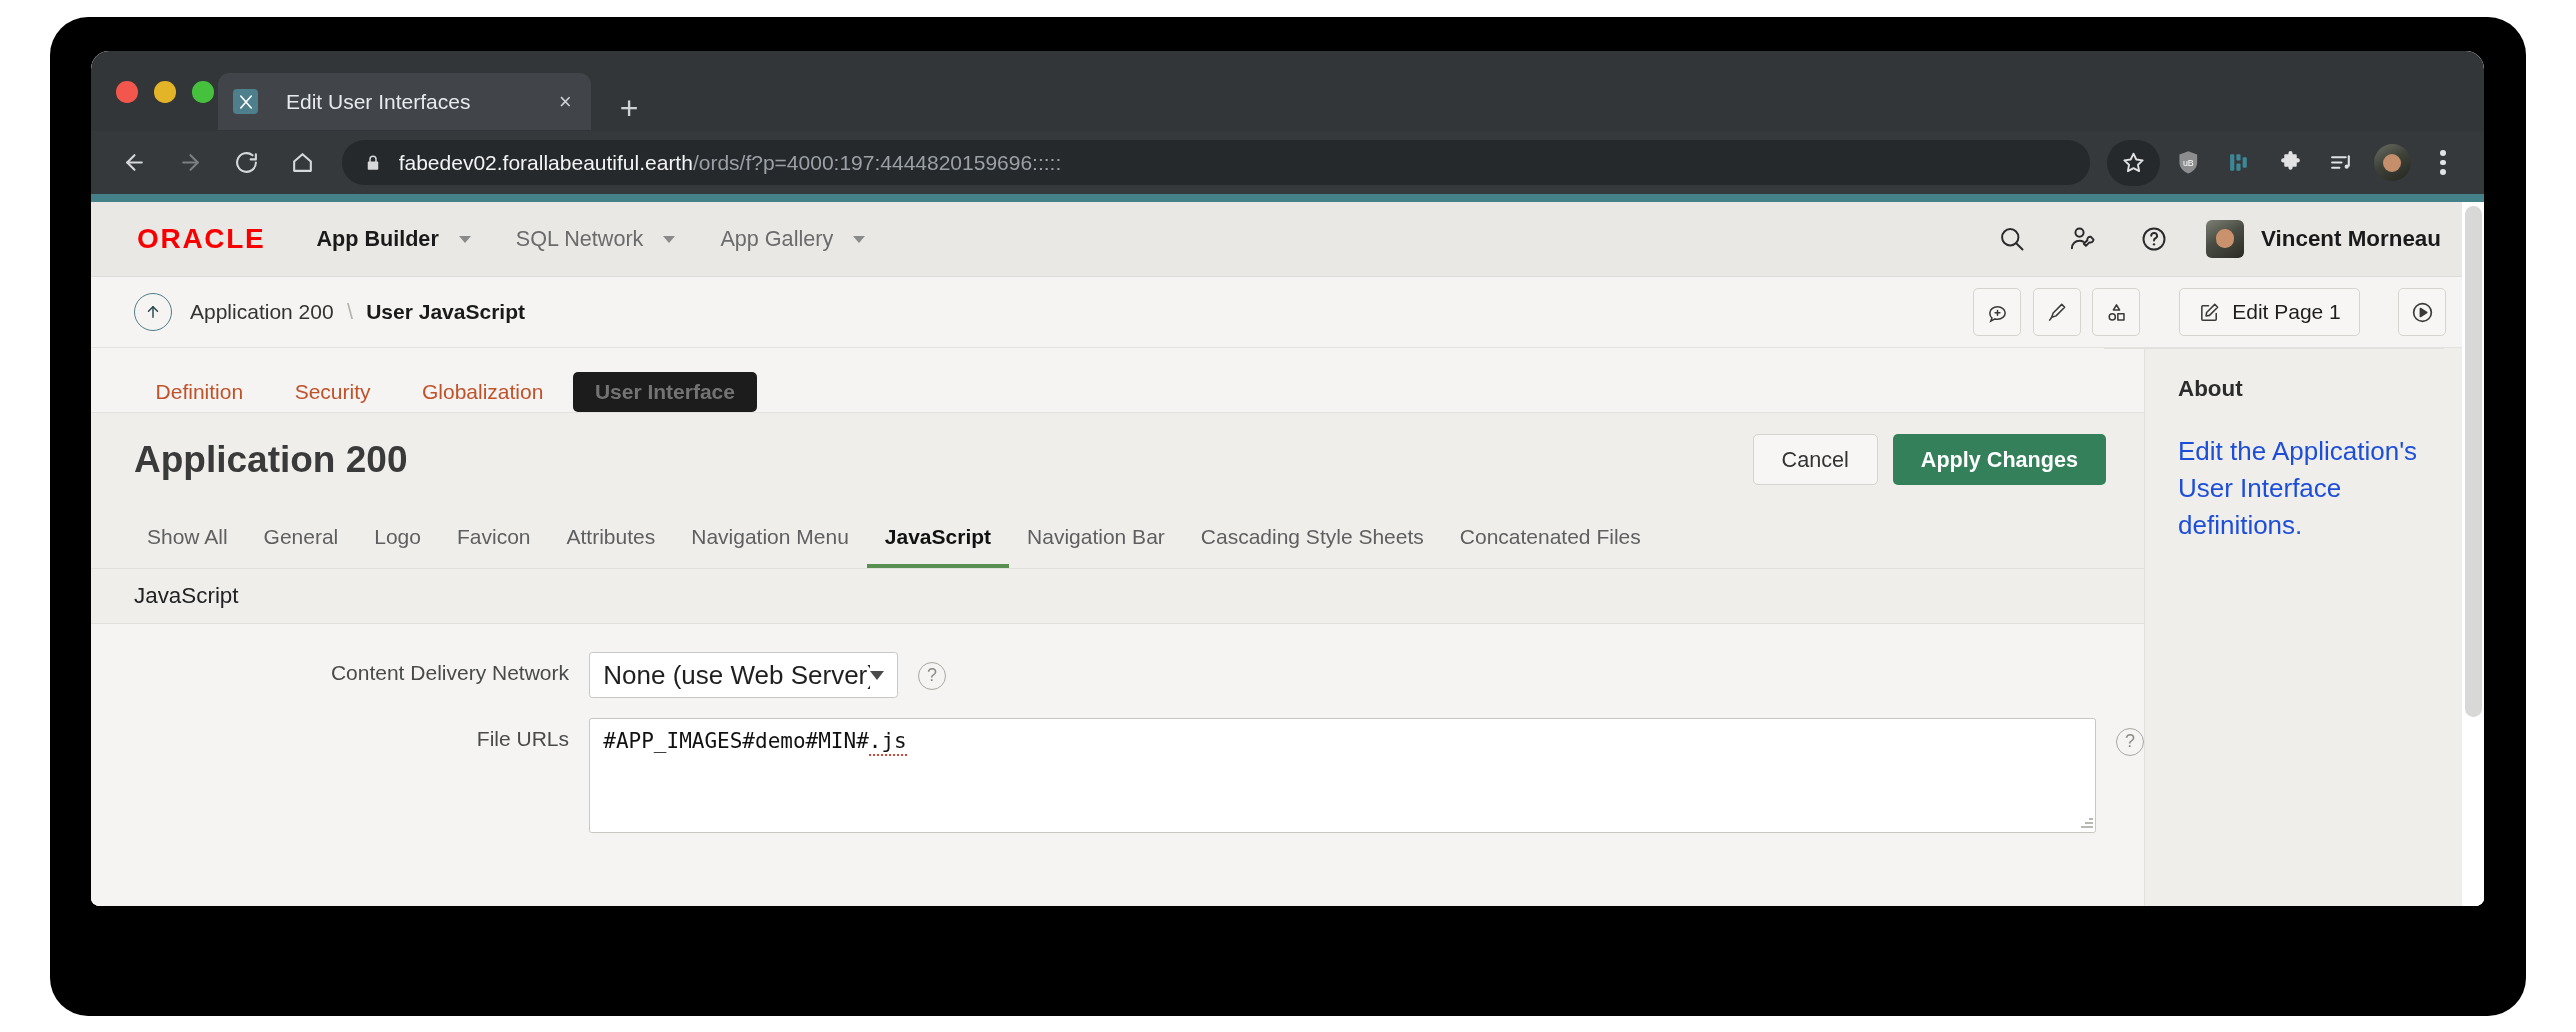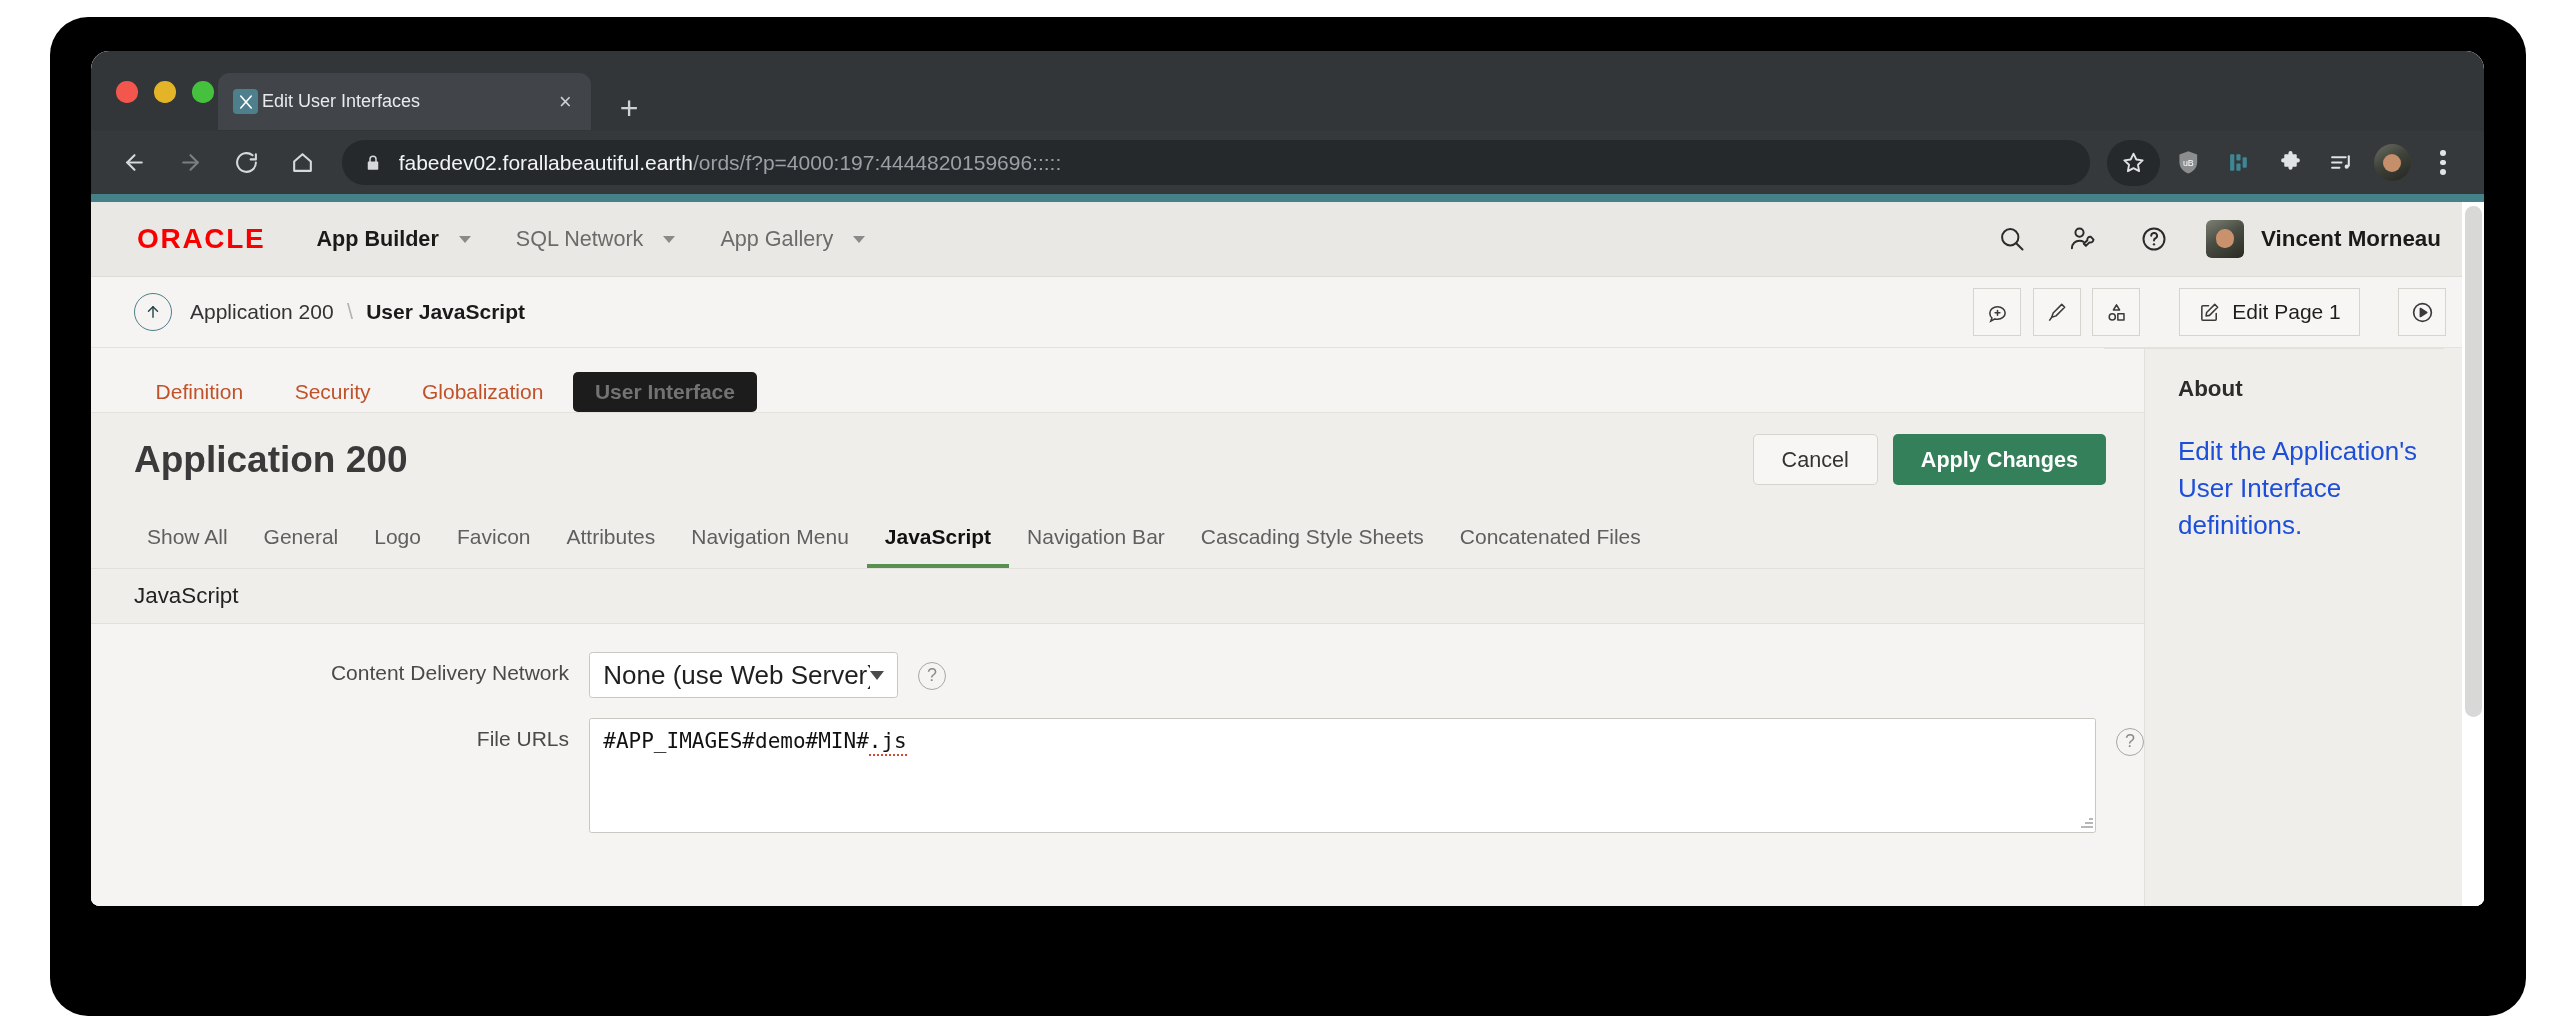--- a/index.html
+++ b/index.html
@@ -62,23 +62,23 @@
   }
   .tab-favicon {
     width: 25px; height: 25px; border-radius: 4.1px;
     background: #4e7f8c;
     display: flex; align-items: center; justify-content: center;
     flex: none;
   }
   .tab-favicon svg { display: block; }
   .tab-title {
     flex: 1 1 auto;
-    margin-left: 4px;
+    margin-left: 28px;
     color: #e8eaed;
-    font-size: 18px;
+    font-size: 21px;
     white-space: nowrap; overflow: hidden; text-overflow: ellipsis;
   }
   .tab-close {
     width: 28px; height: 28px; flex: none;
     color: #cfd2d5; font-size: 21.6px; line-height: 28px; text-align: center;
   }
   .new-tab {
     position: absolute; left: 519px; top: 40px;
     width: 38px; height: 38px;
     color: #cfd2d5; font-size: 32px; line-height: 35px; text-align: center;
@@ -204,21 +204,21 @@
     border: 1.2px solid #4b7f88; color: #25444a;
     display: flex; align-items: center; justify-content: center;
     flex: none; margin-right: 18px;
   }
   .crumb { font-size: 21px; color: #333; white-space: nowrap; }
   .crumb.current { font-weight: 700; color: #1a1a1a; }
   .crumb-sep { color: #b5b3ad; font-size: 21.6px; margin: 0 13.3px; }
   .crumb-actions { margin-left: auto; display: flex; align-items: center; gap: 11.6px; }
   .icon-btn {
     height: 48px; min-width: 48px;
-    border: 0.8px solid #d6d4cf; border-radius: 0;
+    border: 0.8px solid #d6d4cf; border-radius: 5px;
     background: #f7f6f4; color: #3a3a3a;
     display: flex; align-items: center; justify-content: center;
   }
   .icon-btn.labeled { padding: 0 18px; gap: 11.6px; }
   .icon-btn .btn-label { font-size: 21px; color: #1f1f1f; }
   .crumb-actions .spacer { width: 15px; }
 
   
   .content-area { display: flex; height: calc(100% - 8.3px - 75px - 71px); }
   .content-main { flex: 1 1 auto; min-width: 0; background: #f5f4f2; }

